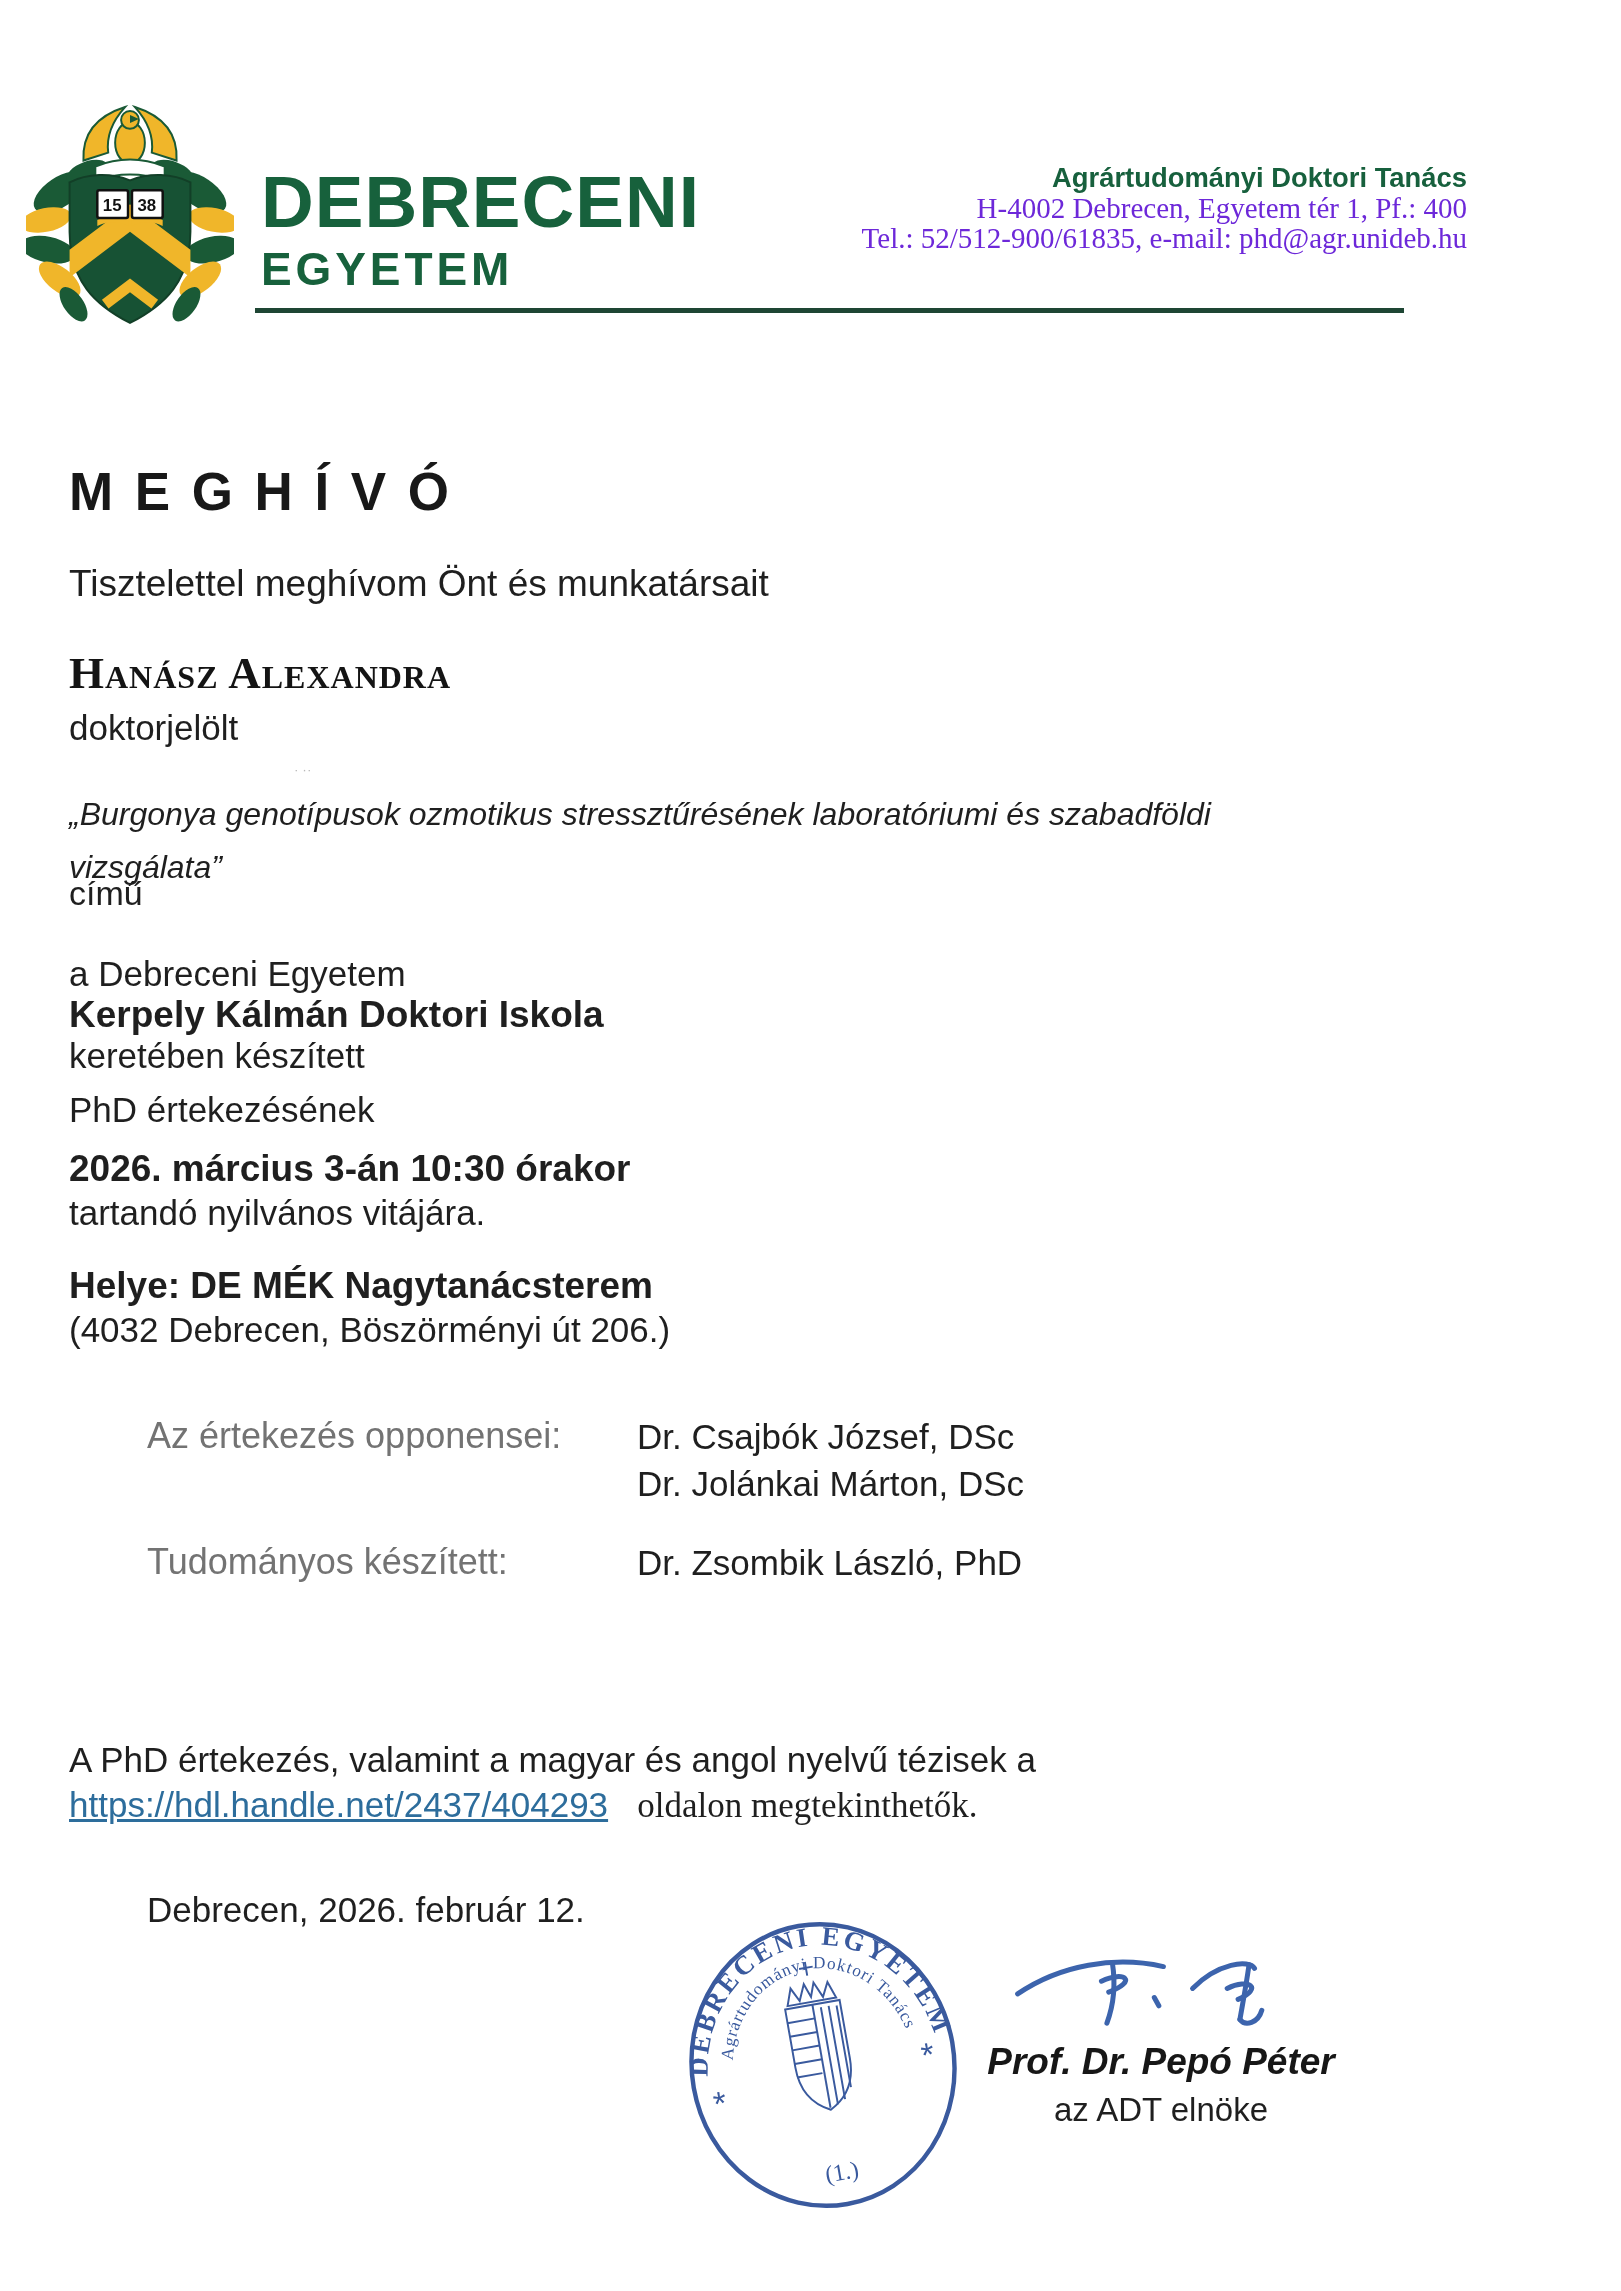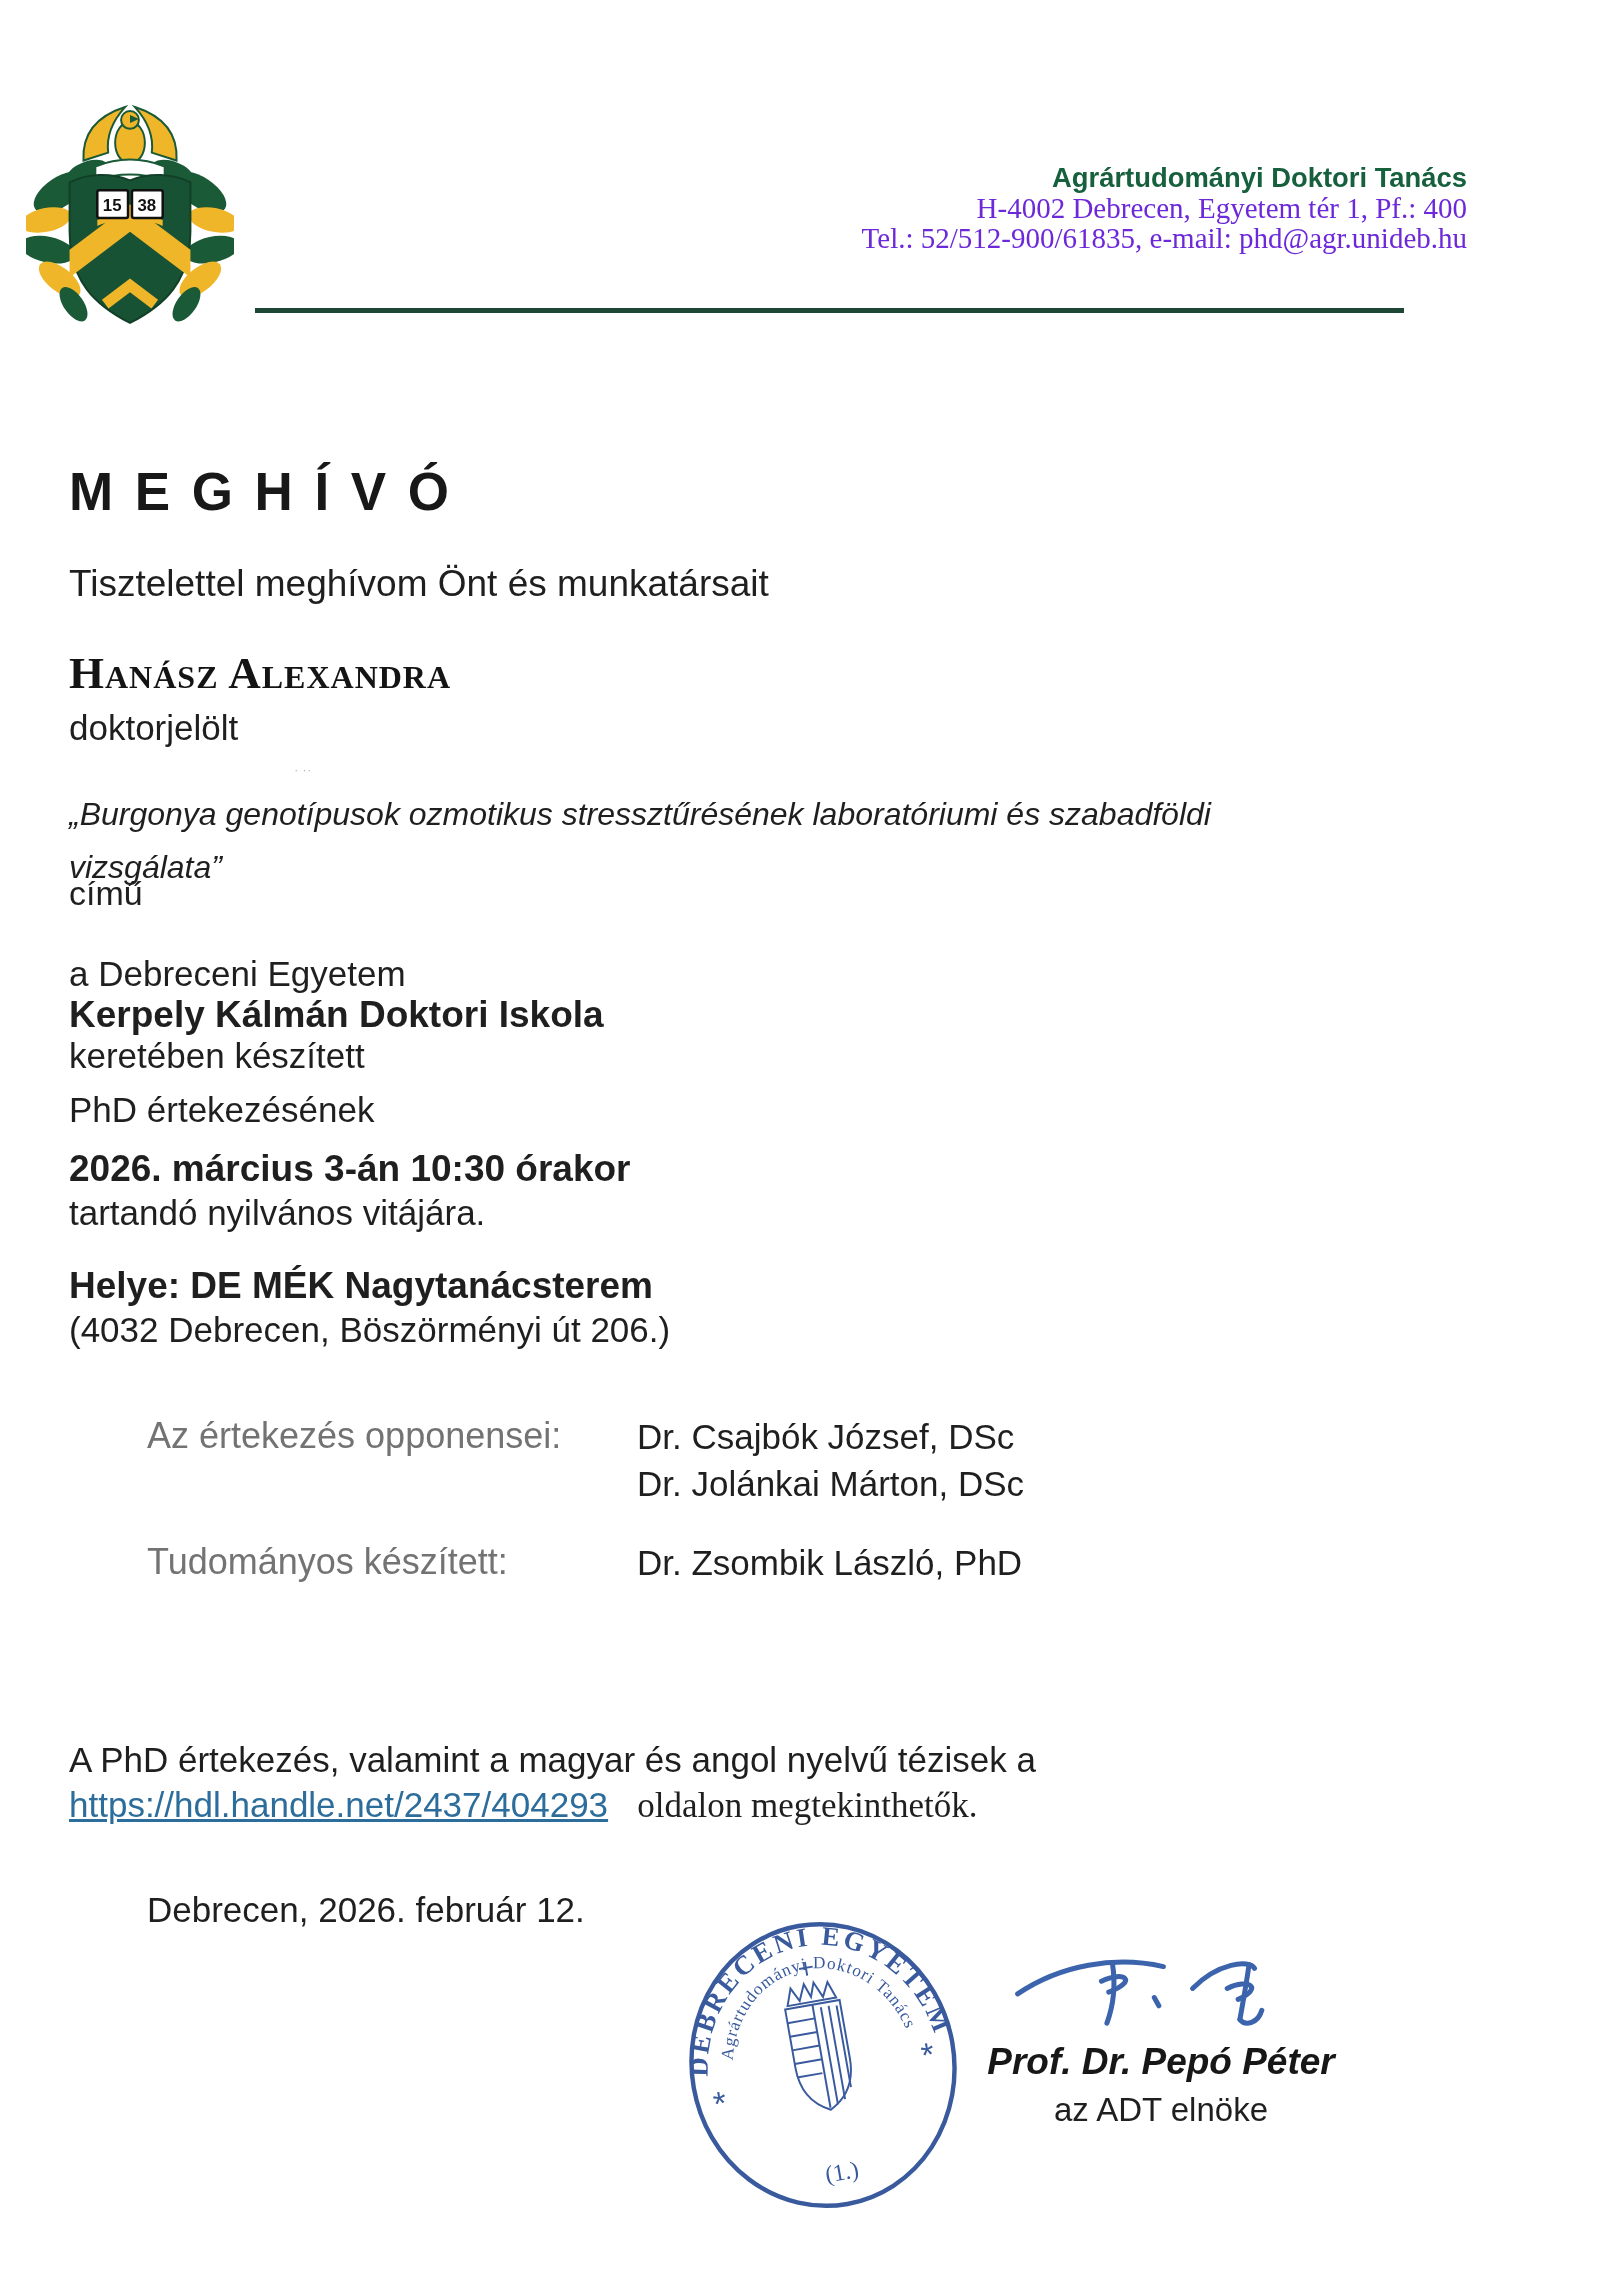--- a/index.html
+++ b/index.html
@@ -91,20 +91,22 @@
       <path d="M138,120 Q122,112 107,120 L107,126 Q122,118 138,126 Z" fill="#f0b62a"></path>
       <rect x="72" y="90" width="31" height="28" rx="2" fill="#ffffff" stroke="#111" stroke-width="2.5"></rect>
       <rect x="107" y="90" width="31" height="28" rx="2" fill="#ffffff" stroke="#111" stroke-width="2.5"></rect>
       <text x="87" y="111" font-size="17" font-weight="bold" text-anchor="middle" fill="#111">15</text>
       <text x="122" y="111" font-size="17" font-weight="bold" text-anchor="middle" fill="#111">38</text>
     </g>
   </svg>
 </div>
 
 <div class="abs brand">
+  <div class="l1">DEBRECENI</div>
+  <div class="l2">EGYETEM</div>
 </div>
 
 <div class="abs hdr-line"></div>
 
 <div class="abs contact">
   <div class="office">Agrártudományi Doktori Tanács</div>
   <div class="row">H-4002 Debrecen, Egyetem tér 1, Pf.: 400</div>
   <div class="row">Tel.: 52/512-900/61835, e-mail: phd@agr.unideb.hu</div>
 </div>
 

